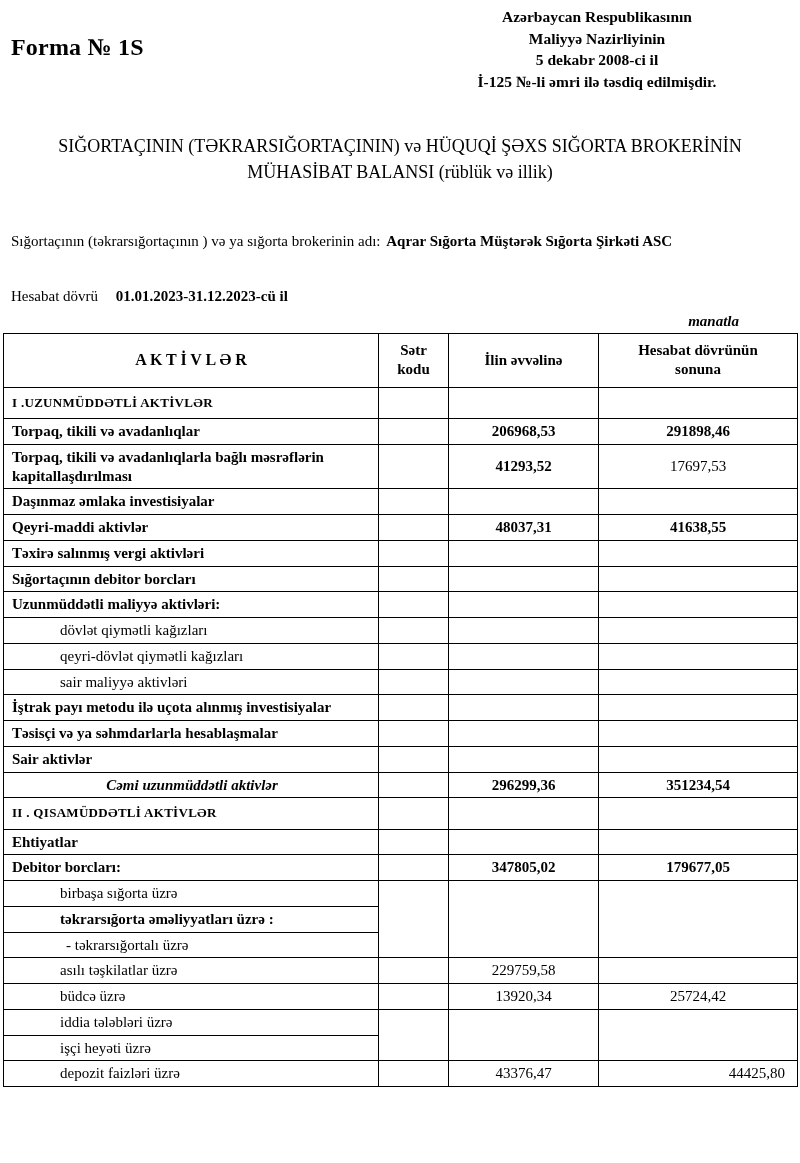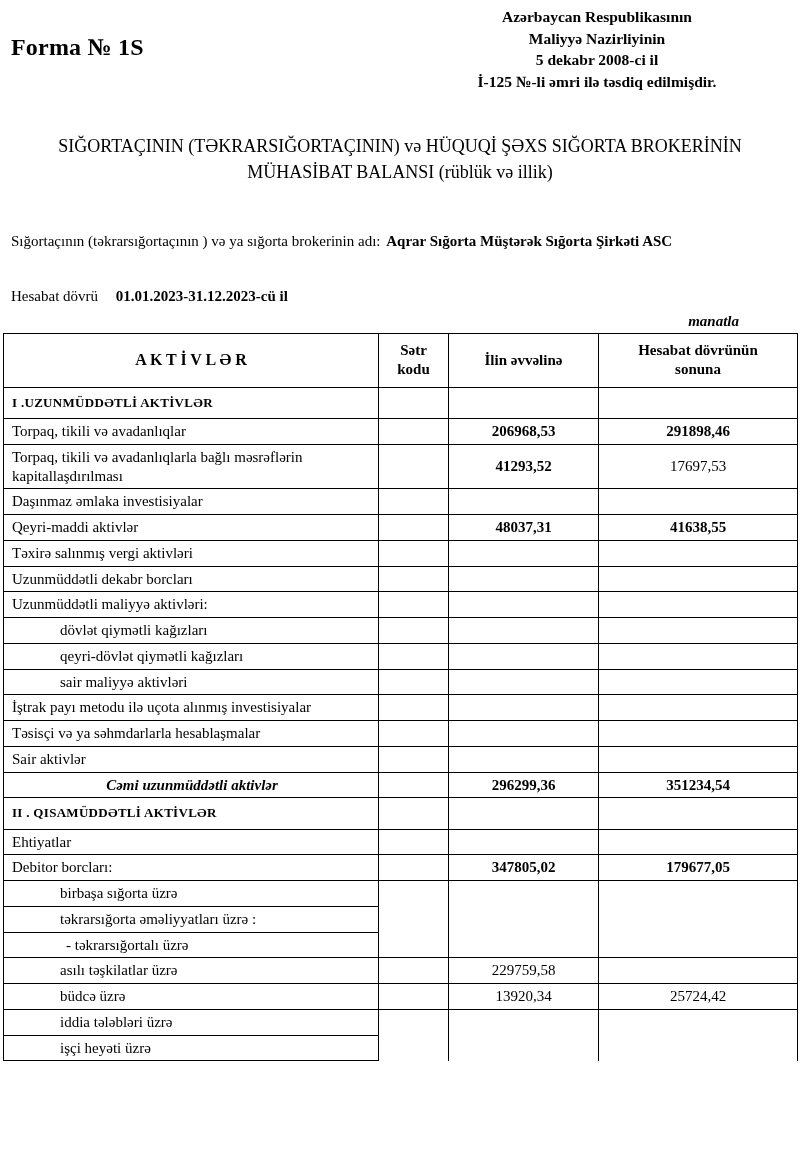--- a/index.html
+++ b/index.html
@@ -18,21 +18,21 @@
   .period  { font-size: 15px; margin: 38px 0 0 8px; }
   .period b { margin-left: 14px; }
   .manatla { text-align: right; font-weight: bold; font-style: italic; font-size: 15px; margin: 8px 58px 3px 0; }
 
   table { border-collapse: collapse; table-layout: fixed; width: 794px; border-radius: 15px; }
   th, td { border: 1px solid #000; font-size: 15px; vertical-align: middle; padding: 3px 6px; overflow: hidden; }
   th { font-weight: bold; text-align: center; white-space: pre-line; padding: 7px 4px; line-height: 1.3; }
   th.assets { font-size: 16px; }
 
   td.lab { text-align: left; padding-left: 8px; line-height: 1.25; }
-  td.lab.bold { font-weight: normal; margin-top: 7px; }
+  td.lab.bold { font-weight: bold; margin-top: 7px; }
   td.lab.section { font-weight: bold; text-align: left; font-size: 13px; padding-top: 7px; padding-bottom: 7px; letter-spacing: .3px; }
   td.lab.total { font-weight: bold; font-style: italic; text-align: center; }
   td.lab.ind1 { padding-left: 56px; }
   td.lab.ind2 { padding-left: 62px; }
 
   td.num { text-align: center; }
   td.num.b { font-weight: bold; }
   td.num.right { text-align: right; padding-right: 12px; }
   td.ng { border-top: none; border-bottom: none; }
 </style>
@@ -116,21 +116,21 @@
           <td class="num b">48037,31</td>
           <td class="num b">41638,55</td>
         </tr>
         <tr>
           <td class="lab bold">Təxirə salınmış vergi aktivləri</td>
           <td class="num"></td>
           <td class="num"></td>
           <td class="num"></td>
         </tr>
         <tr>
-          <td class="lab bold">Uzunmüddətli dekabr borcları</td>
+          <td class="lab bold">Sığortaçının debitor borcları</td>
           <td class="num"></td>
           <td class="num"></td>
           <td class="num"></td>
         </tr>
         <tr>
           <td class="lab bold">Uzunmüddətli maliyyə aktivləri:</td>
           <td class="num"></td>
           <td class="num"></td>
           <td class="num"></td>
         </tr>
@@ -229,16 +229,22 @@
           <td class="num ng"></td>
           <td class="num ng"></td>
           <td class="num ng"></td>
         </tr>
         <tr>
           <td class="lab normal ind1">işçi heyəti üzrə</td>
           <td class="num ng"></td>
           <td class="num ng"></td>
           <td class="num ng"></td>
         </tr>
+        <tr>
+          <td class="lab normal ind1">depozit faizləri üzrə</td>
+          <td class="num"></td>
+          <td class="num">43376,47</td>
+          <td class="num right">44425,80</td>
+        </tr>
       </tbody>
   </table>
 
 </div>
 
 </body></html>

